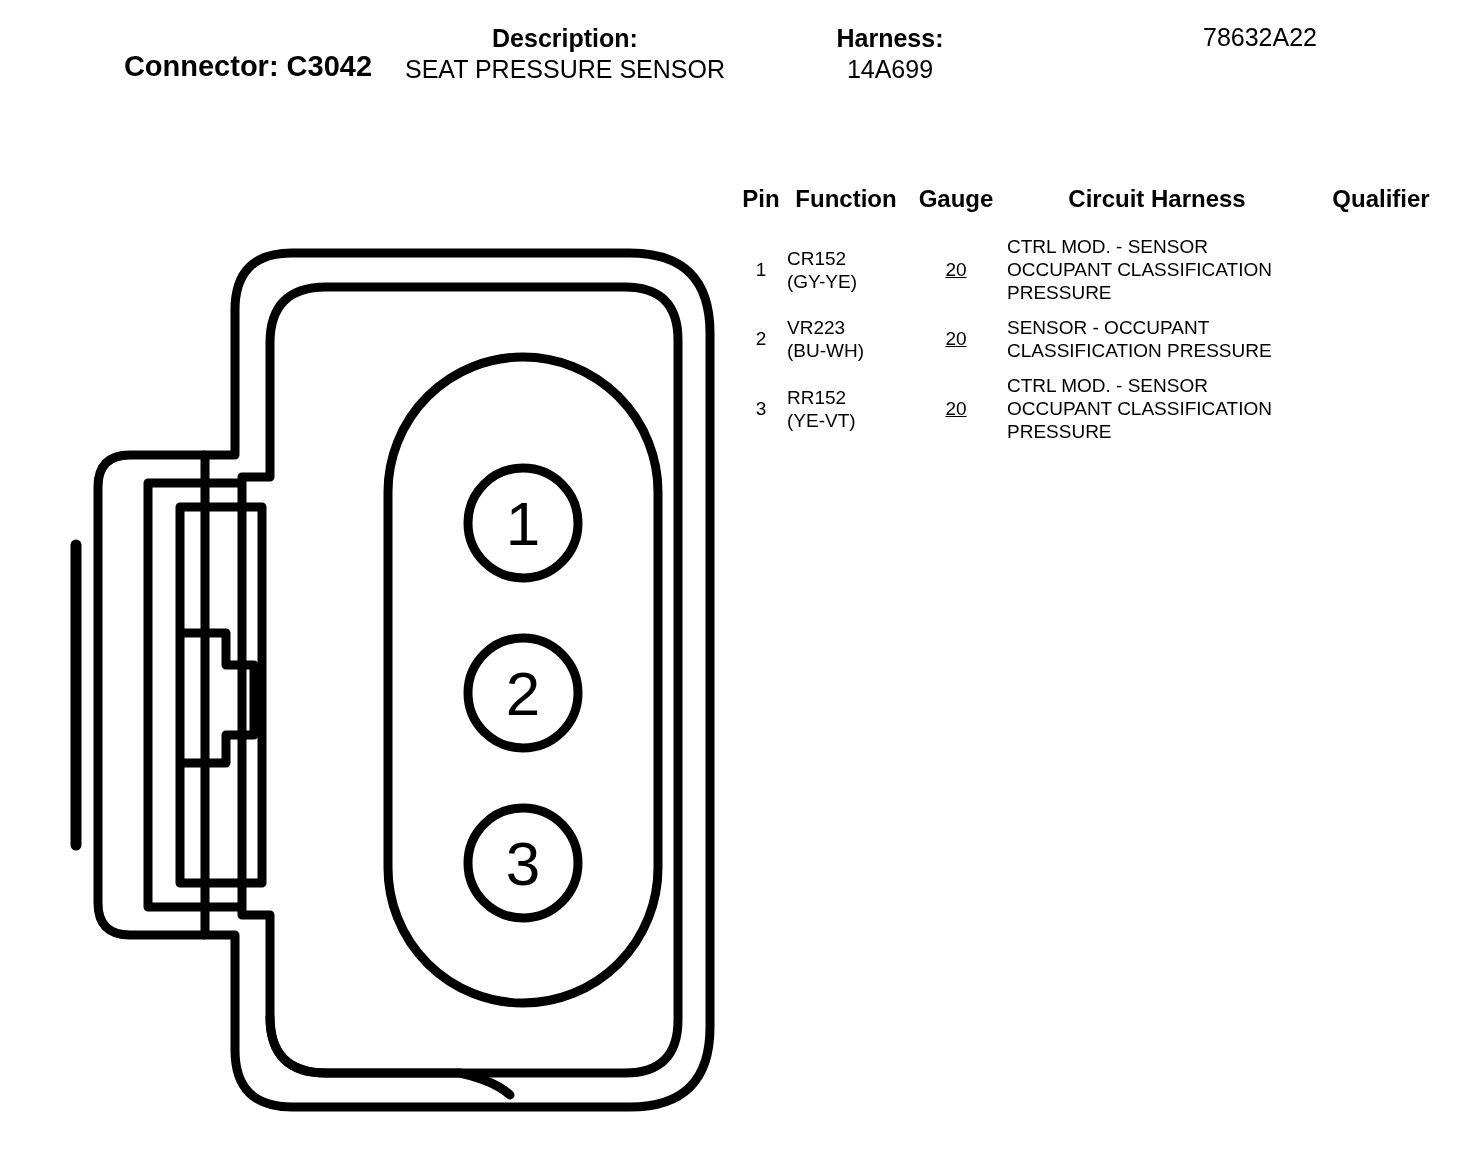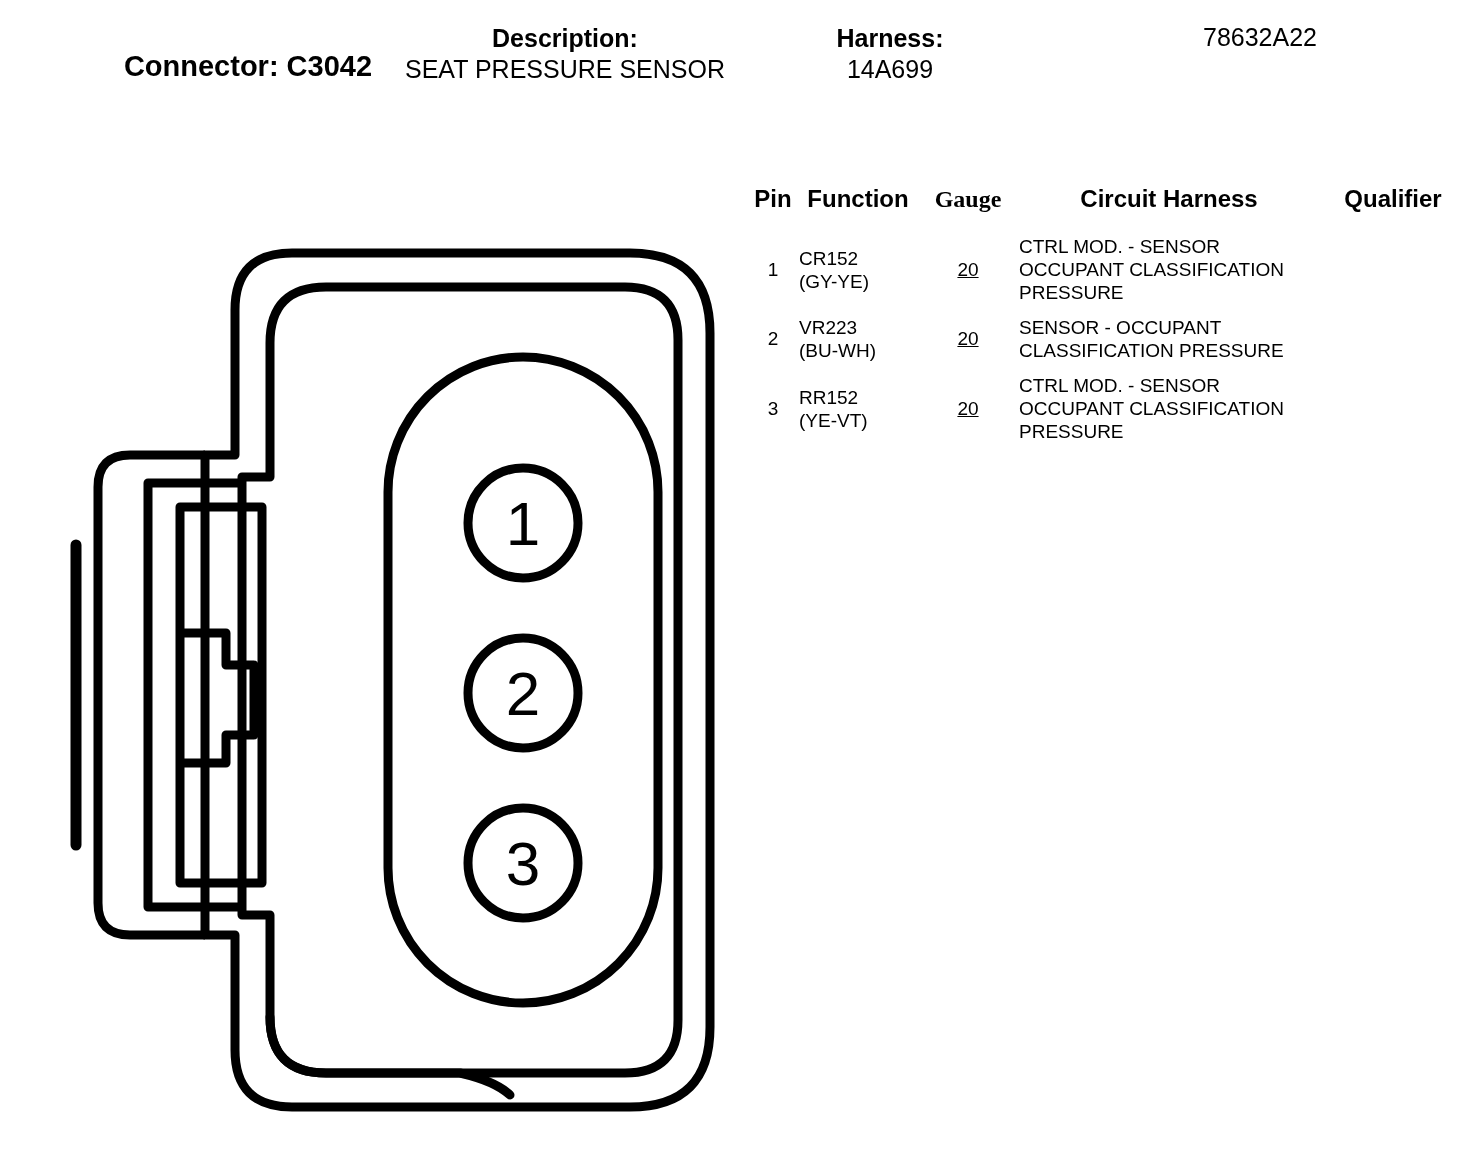--- a/index.html
+++ b/index.html
@@ -65,35 +65,34 @@
     top: 22px;
     width: 360px;
   }
 
   
   #pin-table {
     position: absolute;
     left: 735px;
     top: 185px;
     width: 720px;
-    margin-left: 12px;
   }
   table.pins {
     border-collapse: collapse;
     width: 100%;
   }
   table.pins th {
     font-weight: bold;
     font-size: 24px;
     padding: 0 0 16px 0;
     white-space: nowrap;
   }
   th.c-pin    { width: 52px;  text-align: center; }
   th.c-circ   { width: 118px; text-align: center; }
-  th.c-gauge  { width: 102px; text-align: center; font-family: Liberation Serif, serif; }
+  th.c-gauge  { width: 102px; text-align: center; }
   th.c-func   { width: 300px; text-align: center; }
   th.c-qual   { width: 148px; text-align: center; }
 
   table.pins td {
     font-size: 19px;
     vertical-align: middle;
     padding: 6px 0;
   }
   td.c-pin   { text-align: center; font-size: 19px; }
   td.c-circ  { text-align: left; line-height: 23px; }

